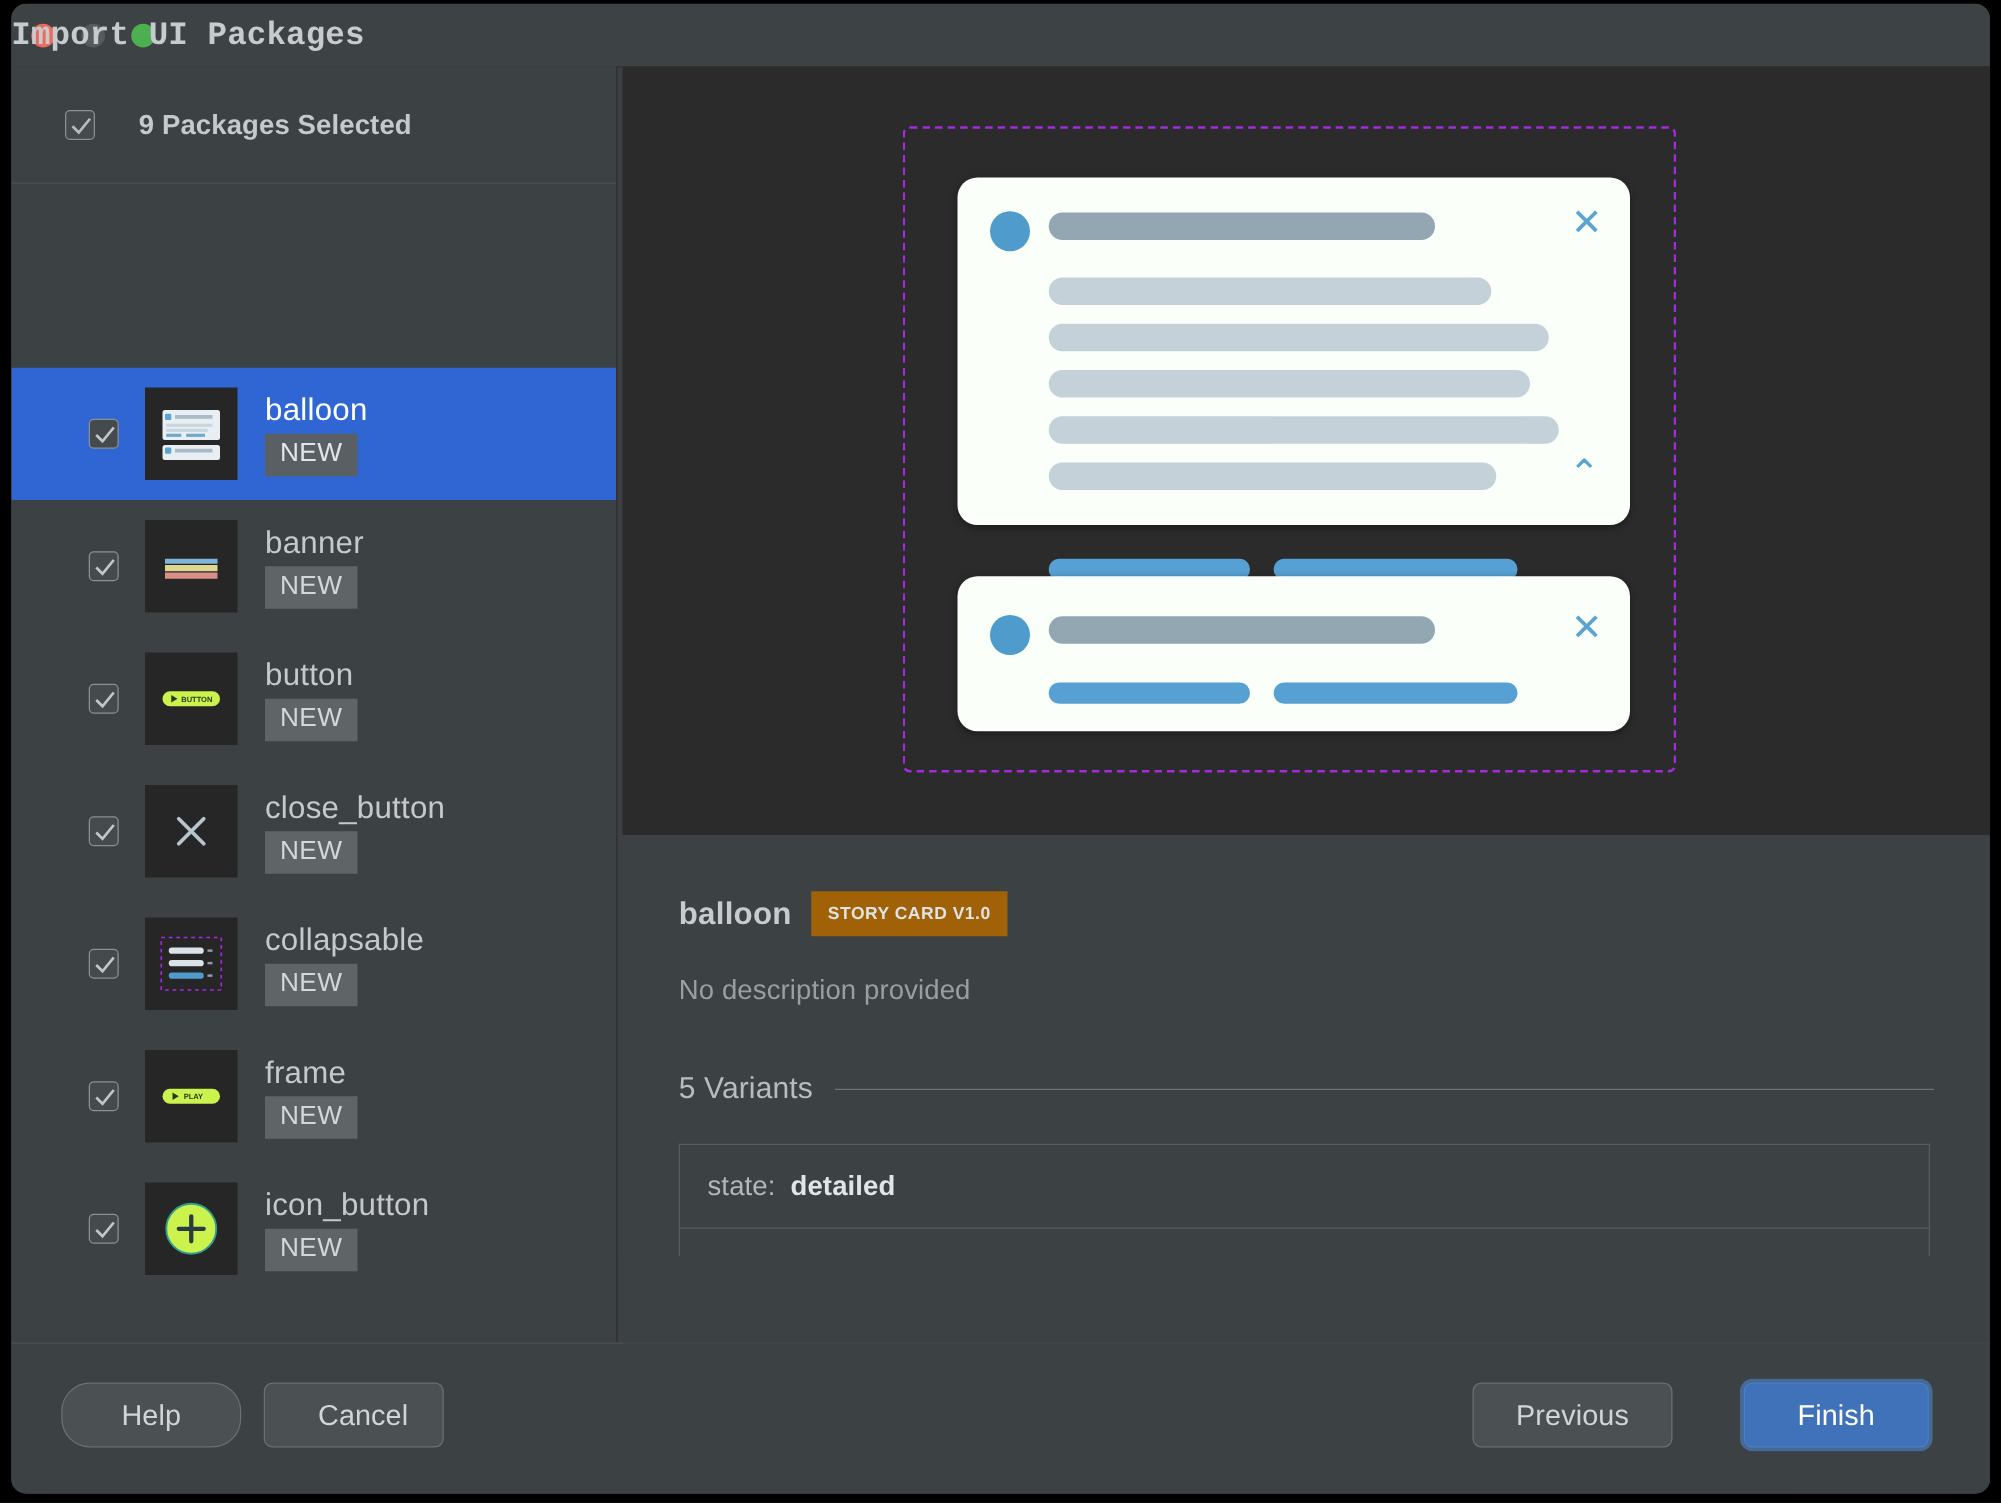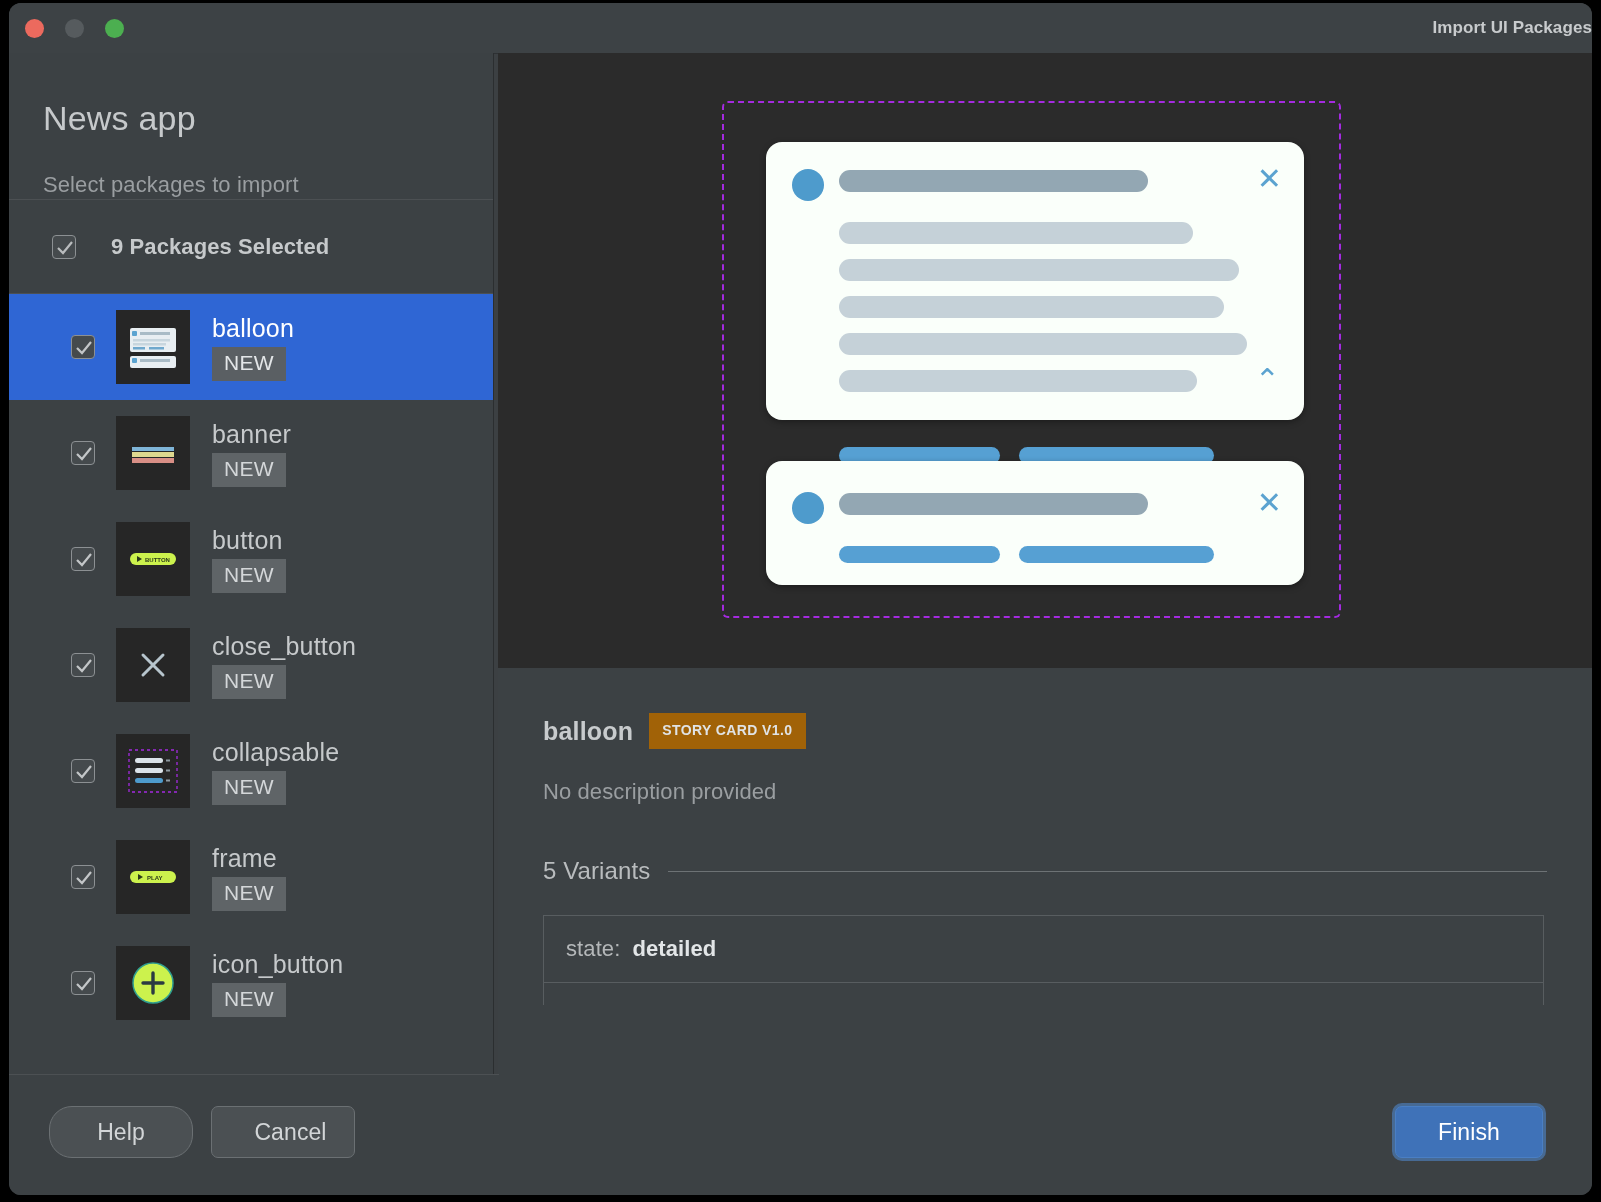--- a/index.html
+++ b/index.html
@@ -49,25 +49,26 @@
     border-radius: 50%;
   }
   .dot.red    { background: #ec6a5e; }
   .dot.yellow { background: #565b5e; }
   .dot.green  { background: #4caf50; }
   .title-text {
     position: absolute;
     left: 0; top: 0;
     width: 100%;
     line-height: 50px;
-    text-align: right;
+    text-align: left;
     color: #c8cbcd;
-    font-size: 17px;
+    font-size: 26px;
     font-weight: bold;
     letter-spacing: .1px;
+    font-family: Liberation Mono, monospace;
   }
 
   
   .content {
     position: absolute;
     left: 0;
     top: 50px;
     width: 100%;
     height: 1022px;
   }
@@ -381,24 +382,20 @@
       <span class="dot yellow"></span>
       <span class="dot green"></span>
     </div>
     <div class="title-text">Import UI Packages</div>
   </div>
 
   <div class="content">
 
     <div class="sidebar">
 
-      <div class="sidebar-header">
-        <div class="app-title">News app</div>
-        <div class="app-sub">Select packages to import</div>
-      </div>
 
       <div class="select-all-row">
         <span class="cb">
           <svg width="20" height="20" viewBox="0 0 20 20">
             <path d="M3 10 L8 15 L17 4" stroke="#b9bcbe" stroke-width="2.2" fill="none"></path>
           </svg>
         </span>
         <span class="select-all-label">9 Packages Selected</span>
       </div>
 
@@ -596,16 +593,17 @@
         </div>
       </div>
 
     </div>
   </div>
 
   <div class="footer">
     <div class="footer-note-bg"></div>
     <button class="btn btn-help">Help</button>
     <button class="btn btn-cancel">Cancel</button>
+    <button class="btn btn-previous">Previous</button>
     <button class="btn btn-finish">Finish</button>
   </div>
 
 </div>
 
 </body></html>

